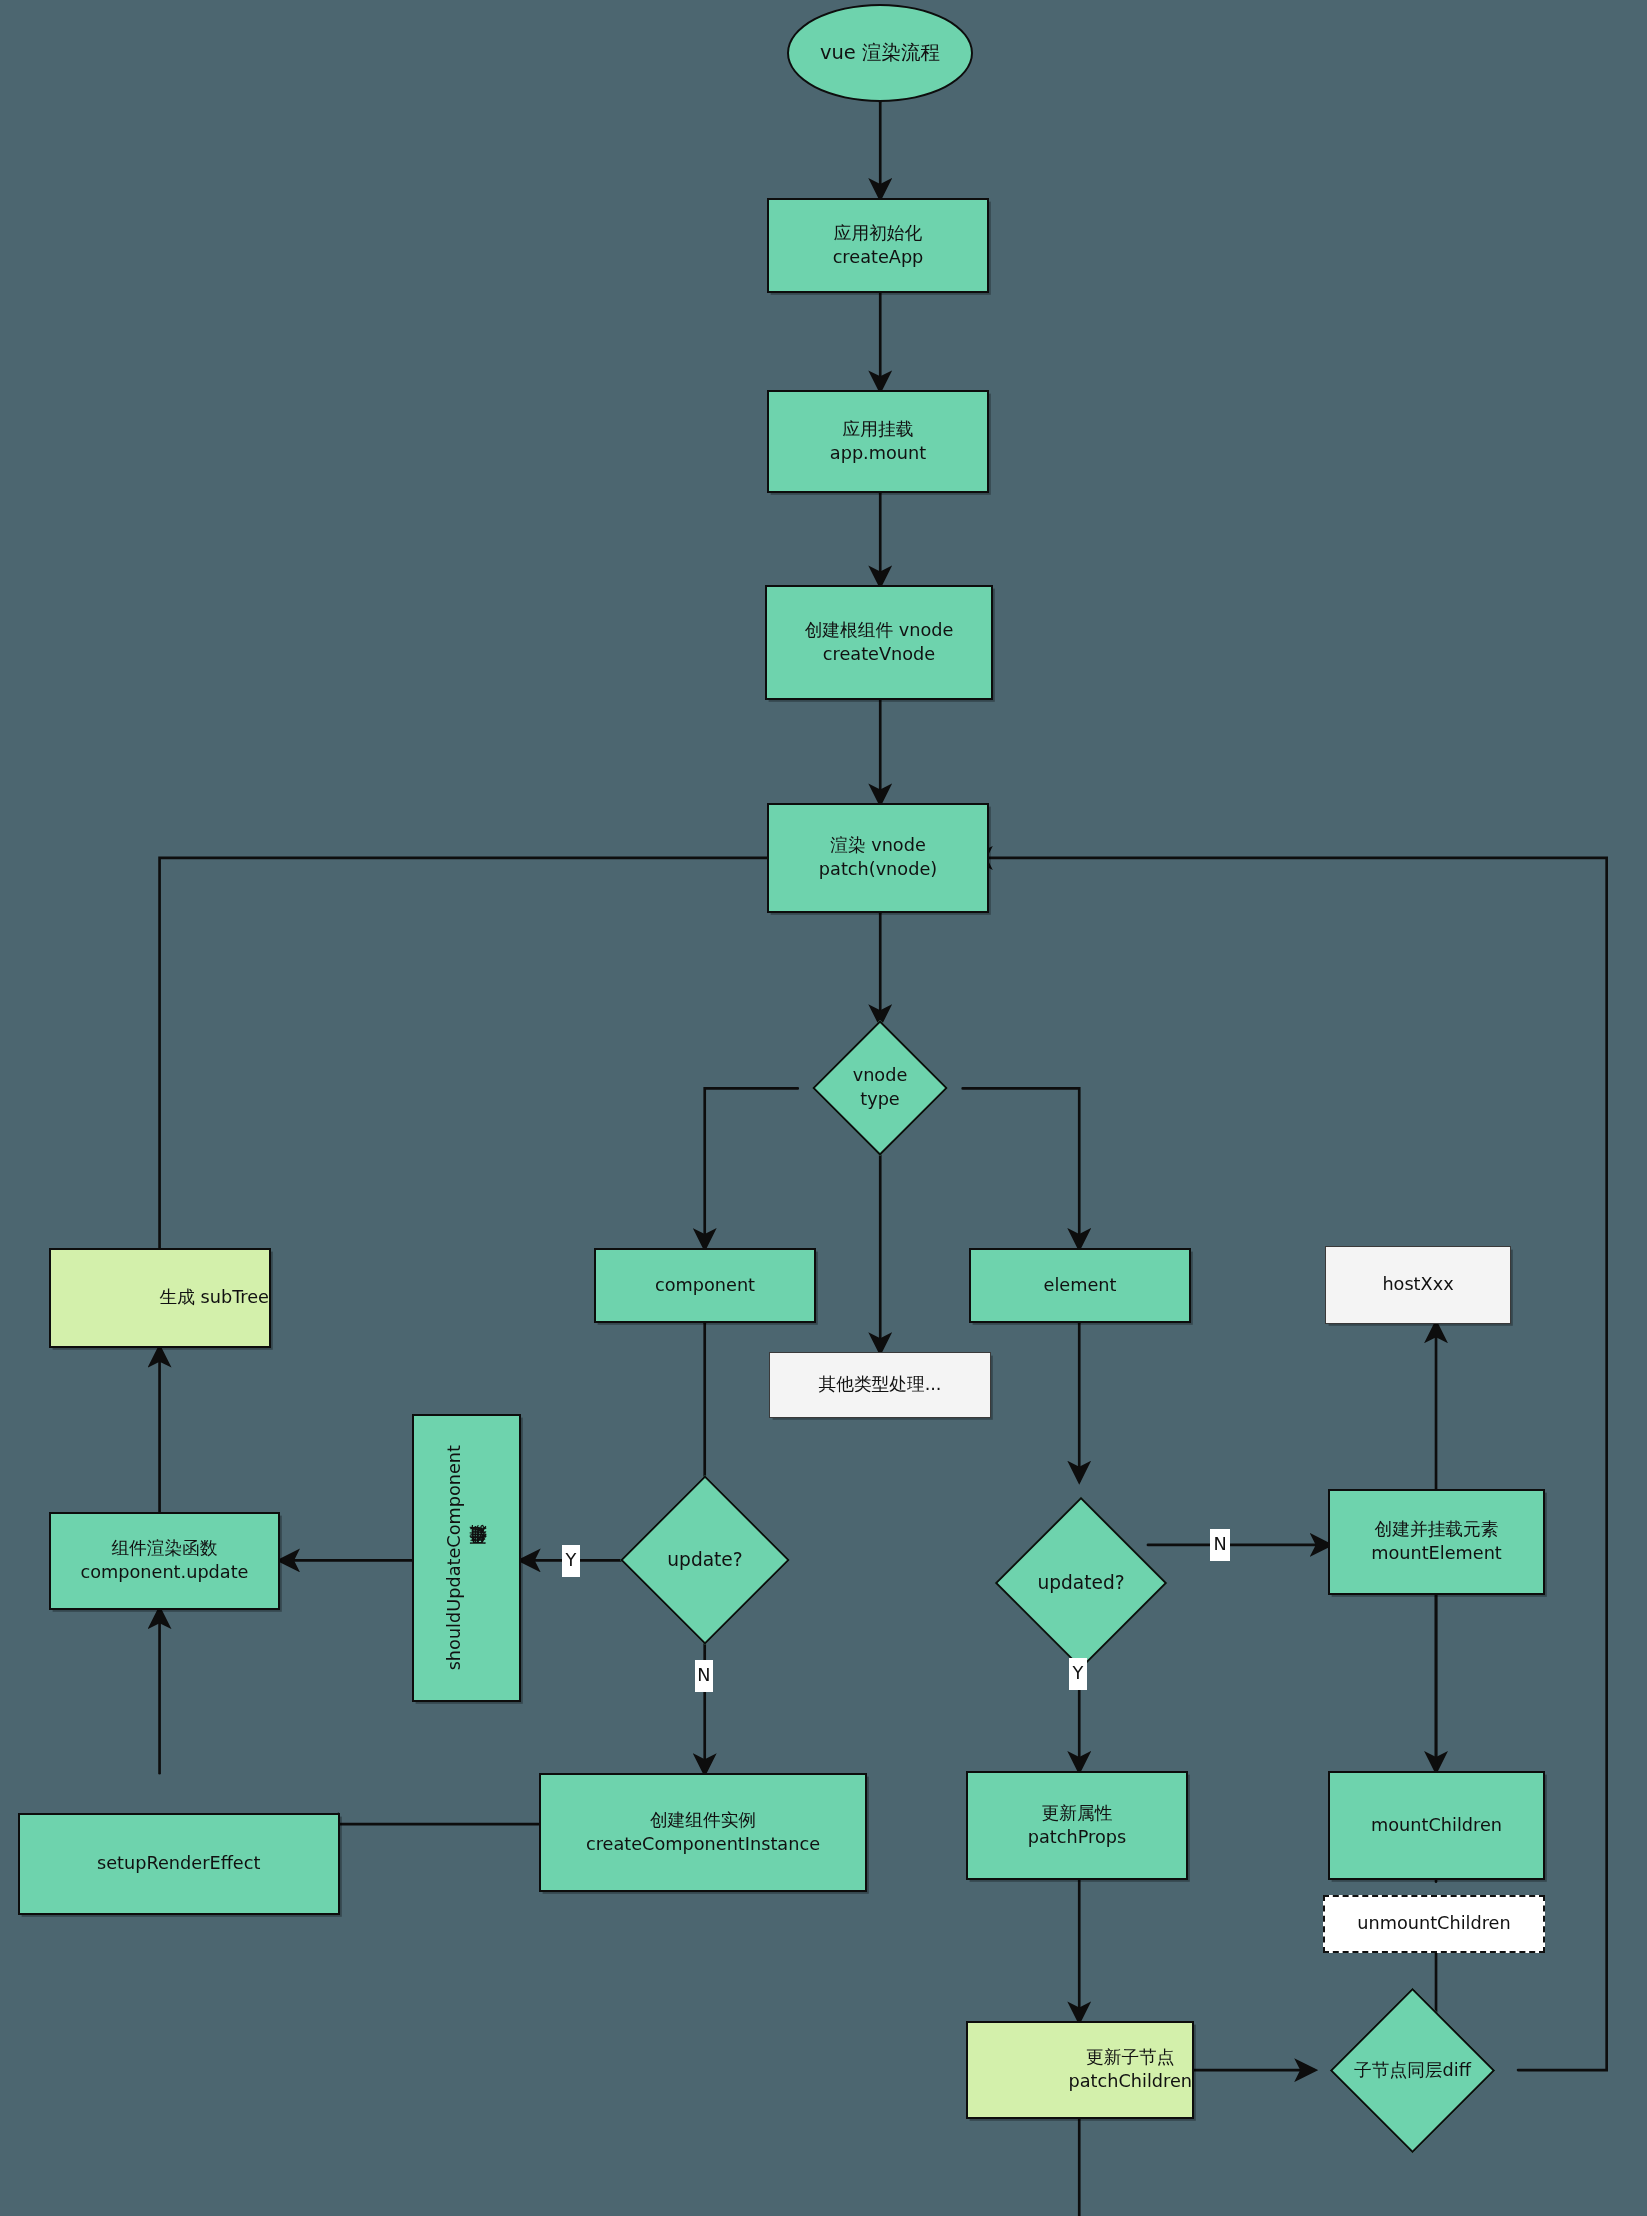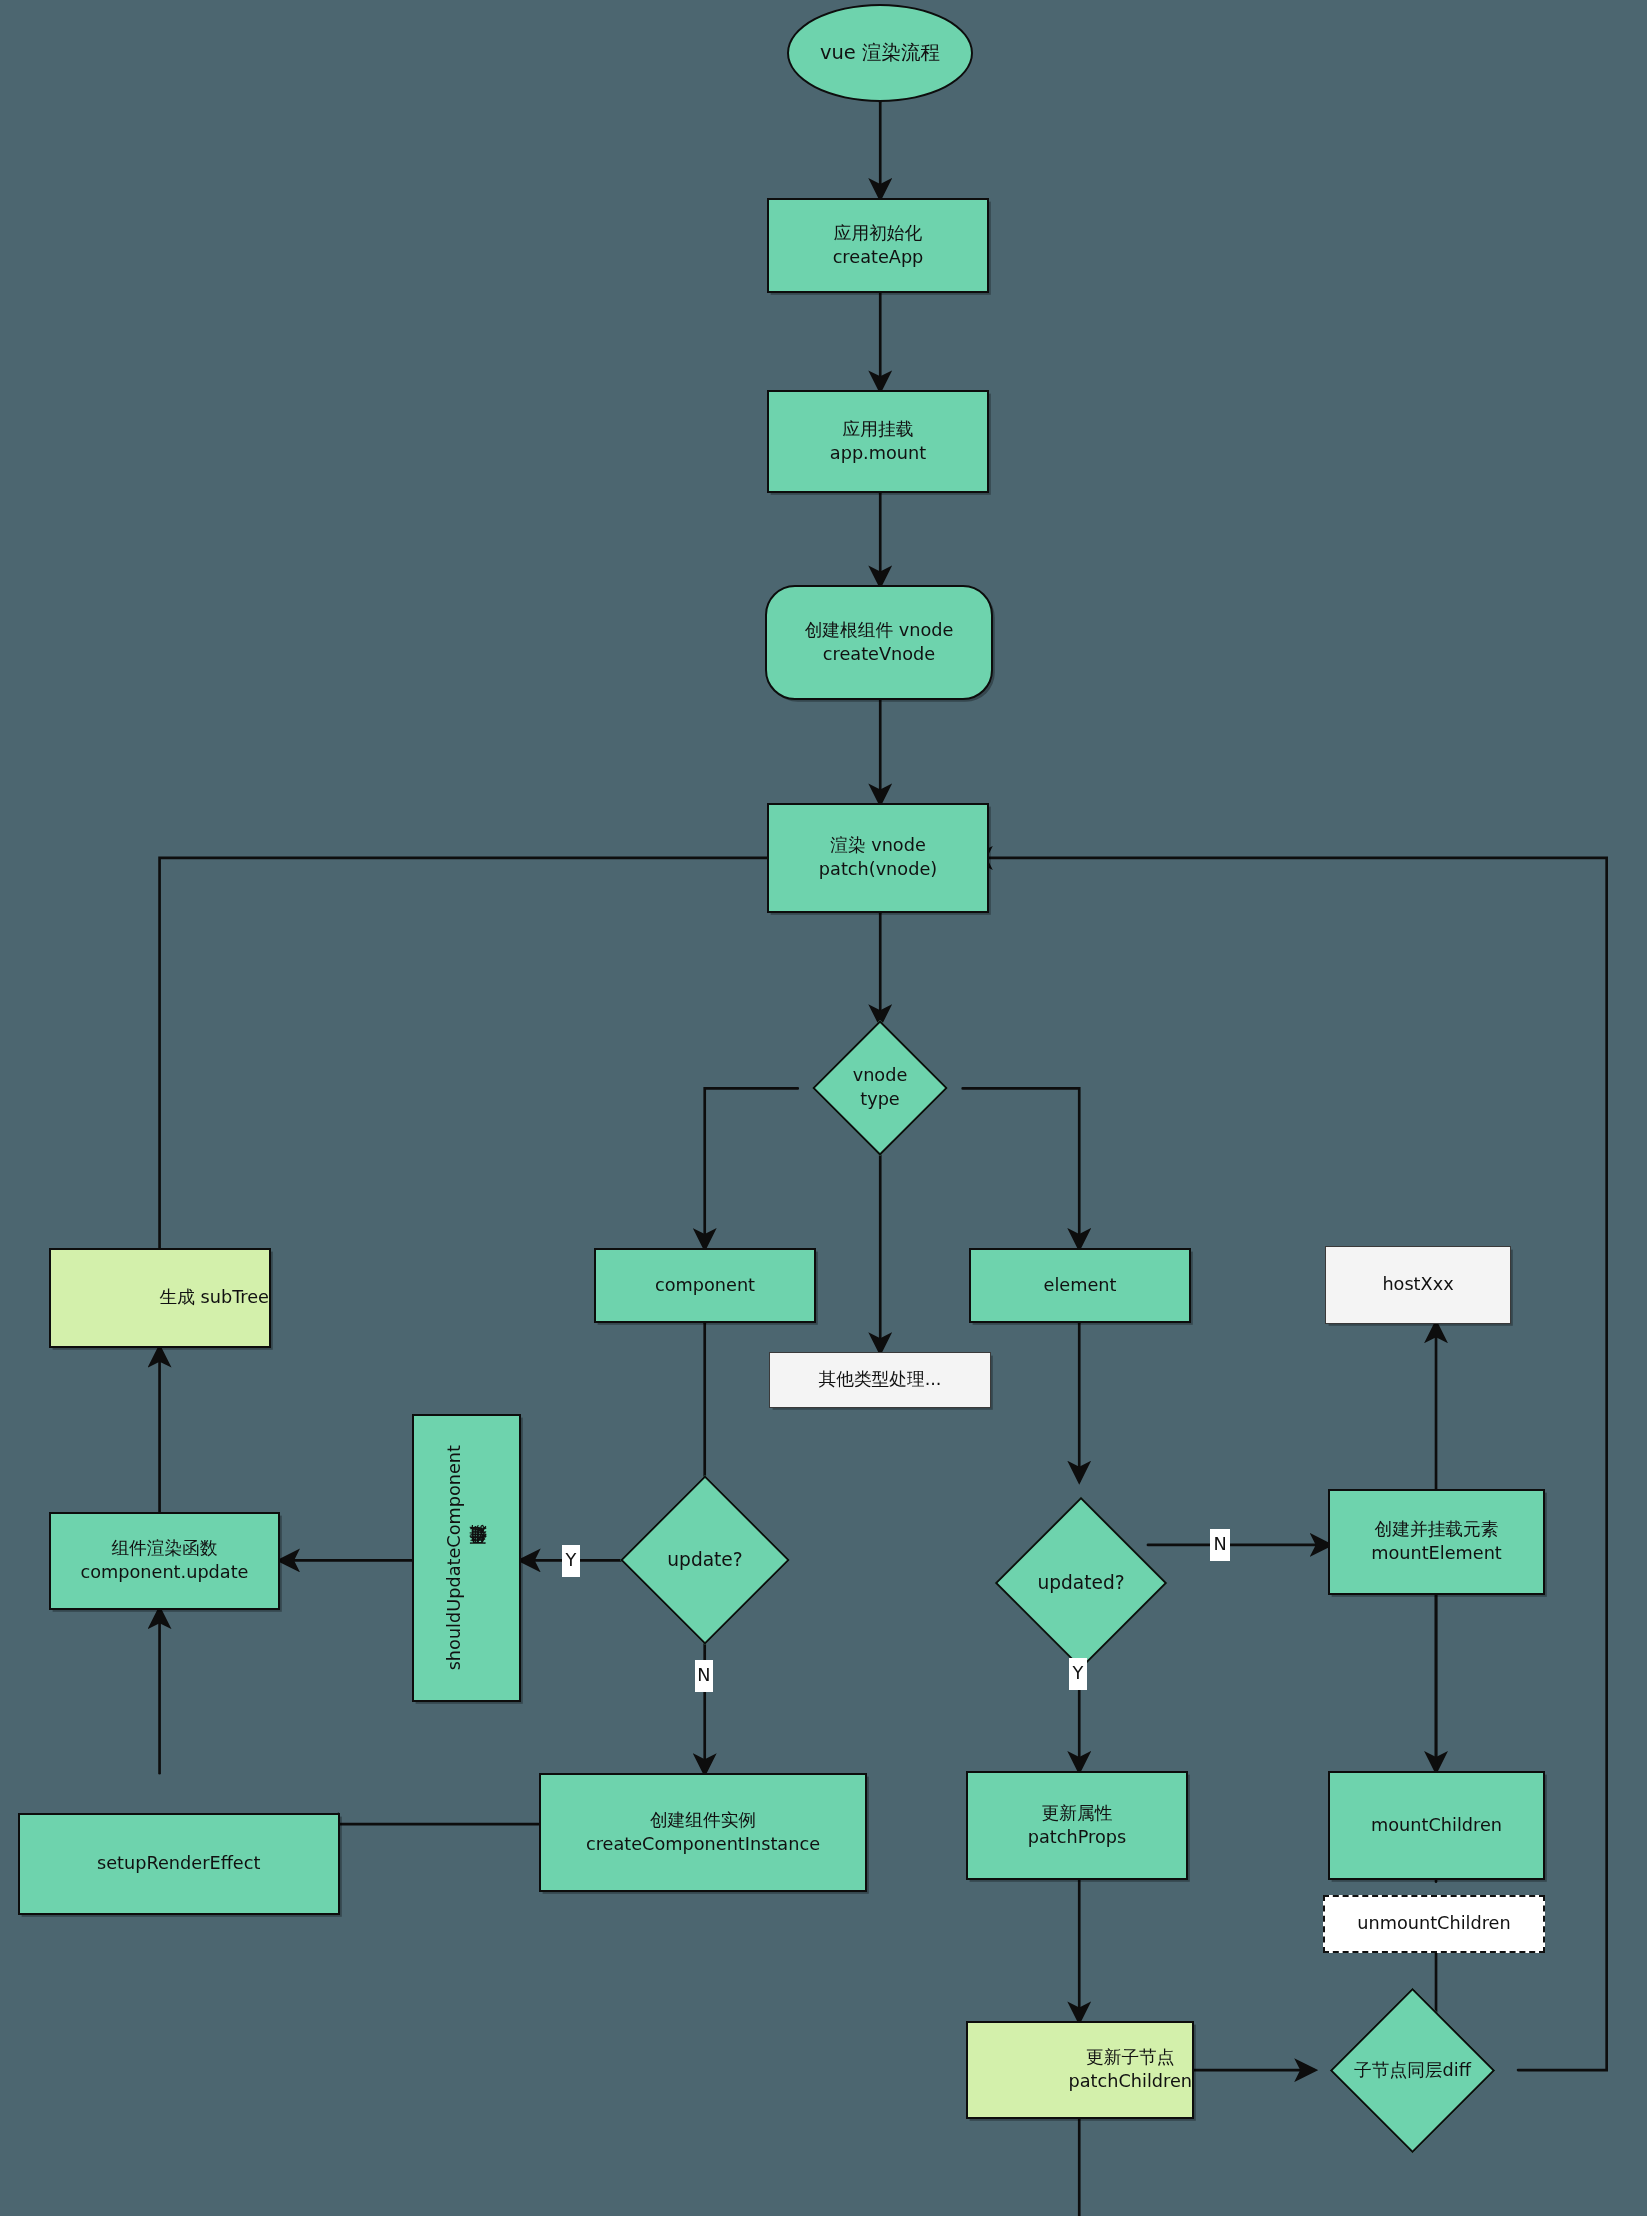--- a/index.html
+++ b/index.html
@@ -152,21 +152,21 @@
   <div class="node rect" style="left:767px;top:198px;width:222px;height:95px;">
     <span>应用初始化
 createApp</span>
   </div>
 
   <div class="node rect" style="left:767px;top:390px;width:222px;height:103px;">
     <span>应用挂载
 app.mount</span>
   </div>
 
-  <div class="node rect" style="left:765px;top:585px;width:228px;height:115px;border-radius:30px;">
+  <div class="node rect" style="left:765px;top:585px;width:228px;height:115px;">
     <span>创建根组件 vnode
 createVnode</span>
   </div>
 
   <div class="node rect" style="left:767px;top:803px;width:222px;height:110px;">
     <span>渲染 vnode
 patch(vnode)</span>
   </div>
 
   <div class="node diamond" style="left:832px;top:1040px;width:96px;height:96px;">
@@ -176,21 +176,21 @@
   </div>
 
   <div class="node rect lightgreen" style="left:49px;top:1248px;width:222px;height:100px;">
     <span>生成 subTree</span>
   </div>
 
   <div class="node rect" style="left:594px;top:1248px;width:222px;height:75px;">
     <span>component</span>
   </div>
 
-  <div class="node rect white" style="left:769px;top:1352px;width:222px;height:56px;">
+  <div class="node rect white" style="left:769px;top:1352px;width:222px;height:66px;">
     <span>其他类型处理...</span>
   </div>
 
   <div class="node rect" style="left:969px;top:1248px;width:222px;height:75px;">
     <span>element</span>
   </div>
 
   <div class="node rect white" style="left:1325px;top:1246px;width:186px;height:78px;">
     <span>hostXxx</span>
   </div>

